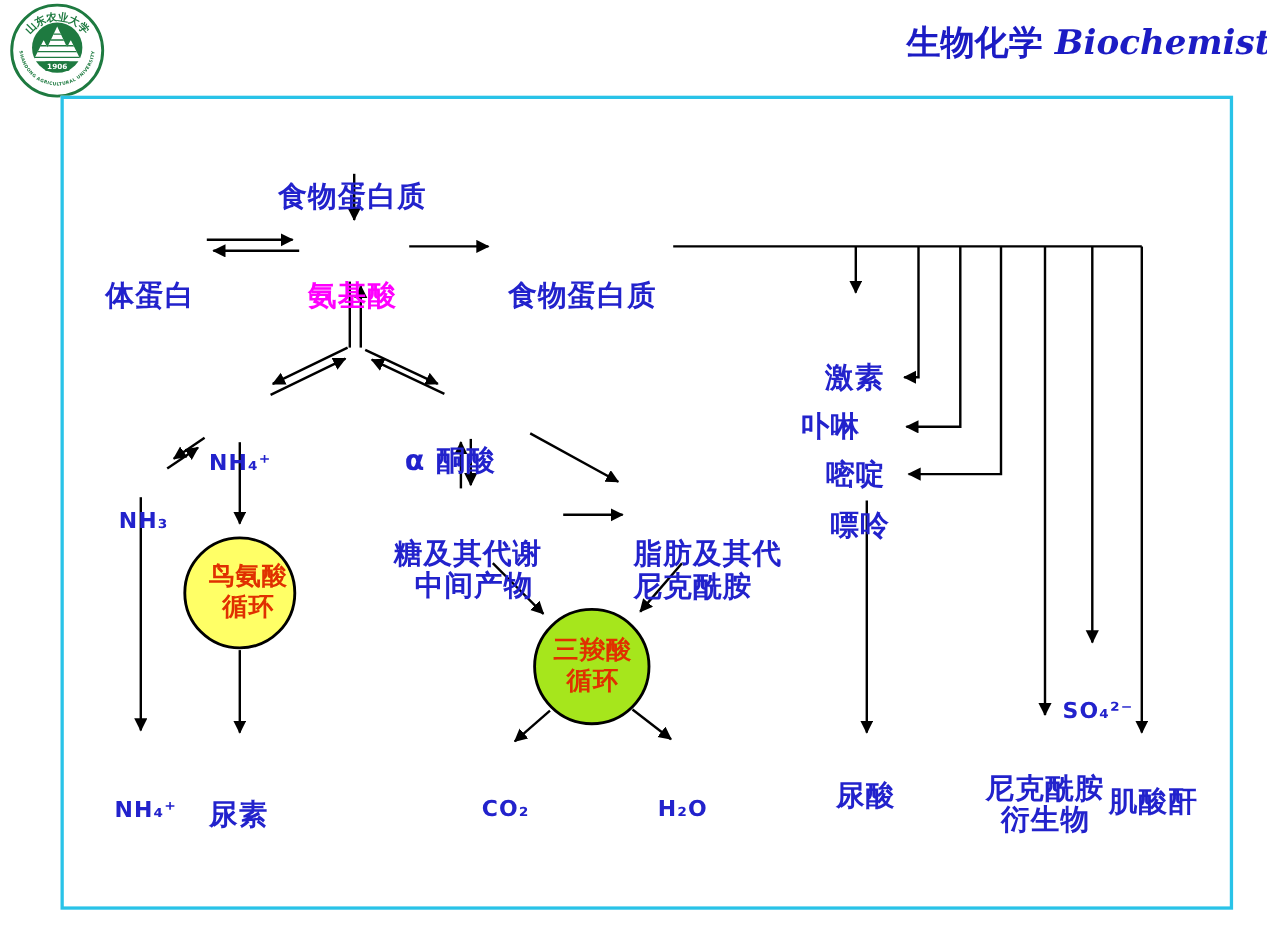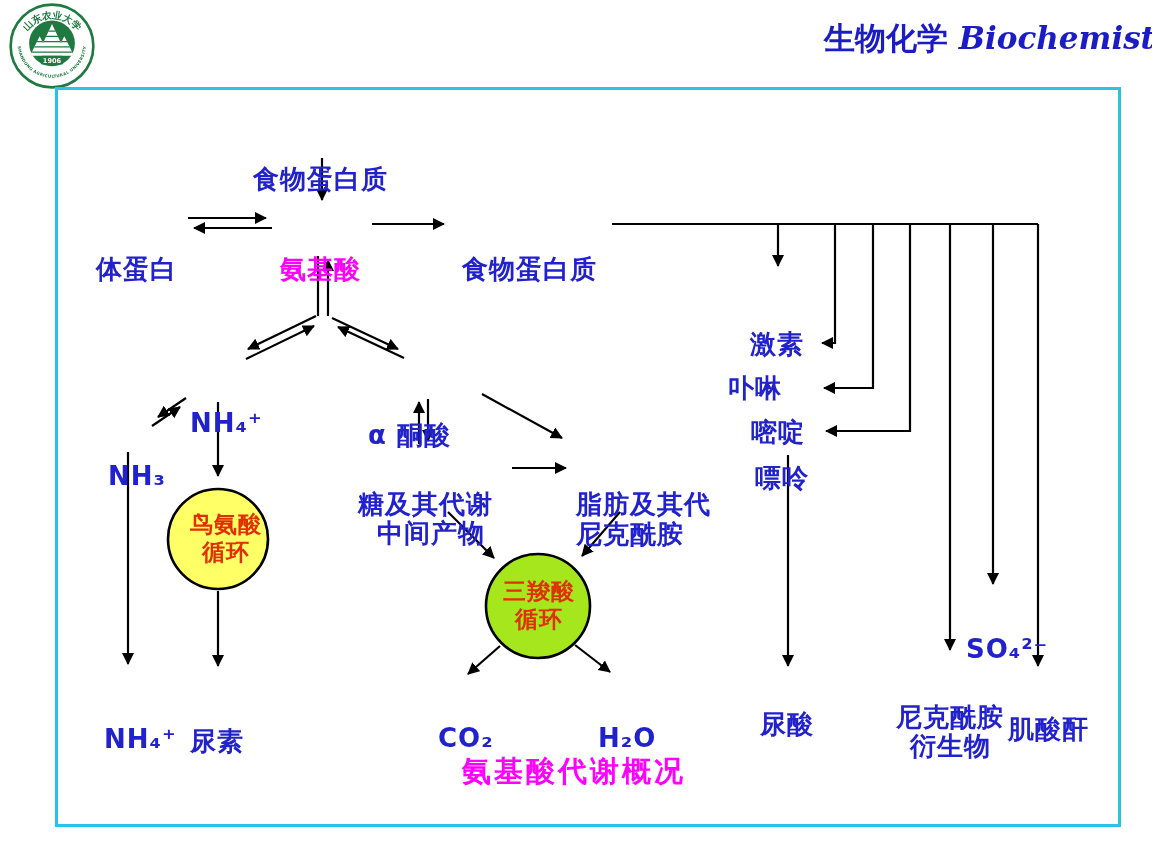--- a/index.html
+++ b/index.html
@@ -13,21 +13,21 @@
          border:3px solid #29c3e8;box-sizing:border-box;background:#fff;}
   svg.overlay{position:absolute;left:0;top:0;width:1152px;height:864px;pointer-events:none;}
   .lbl{position:absolute;font-weight:bold;font-size:26px;letter-spacing:1px;
        color:#2222cc;white-space:nowrap;line-height:1.05;margin-top:44px;}
   .mag{color:#ff00ff;}
   .two{text-align:center;}
   .cyc{position:absolute;text-align:center;color:#e03000;font-weight:bold;
        font-size:23px;letter-spacing:1px;line-height:1.2;}
   .cap{position:absolute;left:462px;top:752px;font-size:29px;font-weight:bold;
        letter-spacing:3px;color:#ff00ff;white-space:nowrap;}
-  .formula{font-size:26px;}
+  .formula{font-size:20px;}
 </style>
 </head>
 <body>
 
 <div class="page">
 
   <svg class="logo" viewBox="0 0 100 100">
     <circle cx="50" cy="50" r="47" fill="#ffffff" stroke="#1e7a40" stroke-width="3"></circle>
     <circle cx="50" cy="47" r="26" fill="#1e7a40"></circle>
     <clipPath id="mts">
@@ -125,21 +125,21 @@
   <div class="lbl" style="left:253px;top:122px;">食物蛋白质</div>
   <div class="lbl" style="left:96px;top:212px;">体蛋白</div>
   <div class="lbl mag" style="left:280px;top:212px;">氨基酸</div>
   <div class="lbl" style="left:462px;top:212px;">食物蛋白质</div>
   <div class="lbl" style="left:750px;top:287px;">激素</div>
   <div class="lbl" style="left:728px;top:331px;">卟啉</div>
   <div class="lbl" style="left:751px;top:375px;">嘧啶</div>
   <div class="lbl" style="left:755px;top:421px;">嘌呤</div>
   <div class="lbl formula" style="left:190px;top:366px;">NH₄⁺</div>
   <div class="lbl formula" style="left:108px;top:419px;">NH₃</div>
-  <div class="lbl" style="left:368px;top:378px;">α 酮酸</div>
+  <div class="lbl" style="left:368px;top:362px;">α 酮酸</div>
   <div class="lbl two" style="left:358px;top:447px;">糖及其代谢</div>
   <div class="lbl two" style="left:377px;top:476px;">中间产物</div>
   <div class="lbl two" style="left:576px;top:447px;">脂肪及其代</div>
   <div class="lbl two" style="left:576px;top:477px;">尼克酰胺</div>
   <div class="cyc" style="left:168px;top:511px;width:116px;">
     <div>鸟氨酸</div>
     <div>循环</div>
   </div>
   <div class="cyc" style="left:488px;top:578px;width:102px;">
     <div>三羧酸</div>
@@ -148,15 +148,14 @@
   <div class="lbl formula" style="left:104px;top:682px;">NH₄⁺</div>
   <div class="lbl" style="left:190px;top:684px;">尿素</div>
   <div class="lbl formula" style="left:438px;top:681px;">CO₂</div>
   <div class="lbl formula" style="left:598px;top:681px;">H₂O</div>
   <div class="lbl" style="left:760px;top:667px;">尿酸</div>
   <div class="lbl formula" style="left:966px;top:592px;">SO₄²⁻</div>
   <div class="lbl" style="left:896px;top:660px;">尼克酰胺</div>
   <div class="lbl" style="left:910px;top:689px;">衍生物</div>
   <div class="lbl" style="left:1008px;top:672px;">肌酸酐</div>
 
-  <div class="cap">氨基酸代谢概况</div>
 
 </div>
 
 </body></html>

